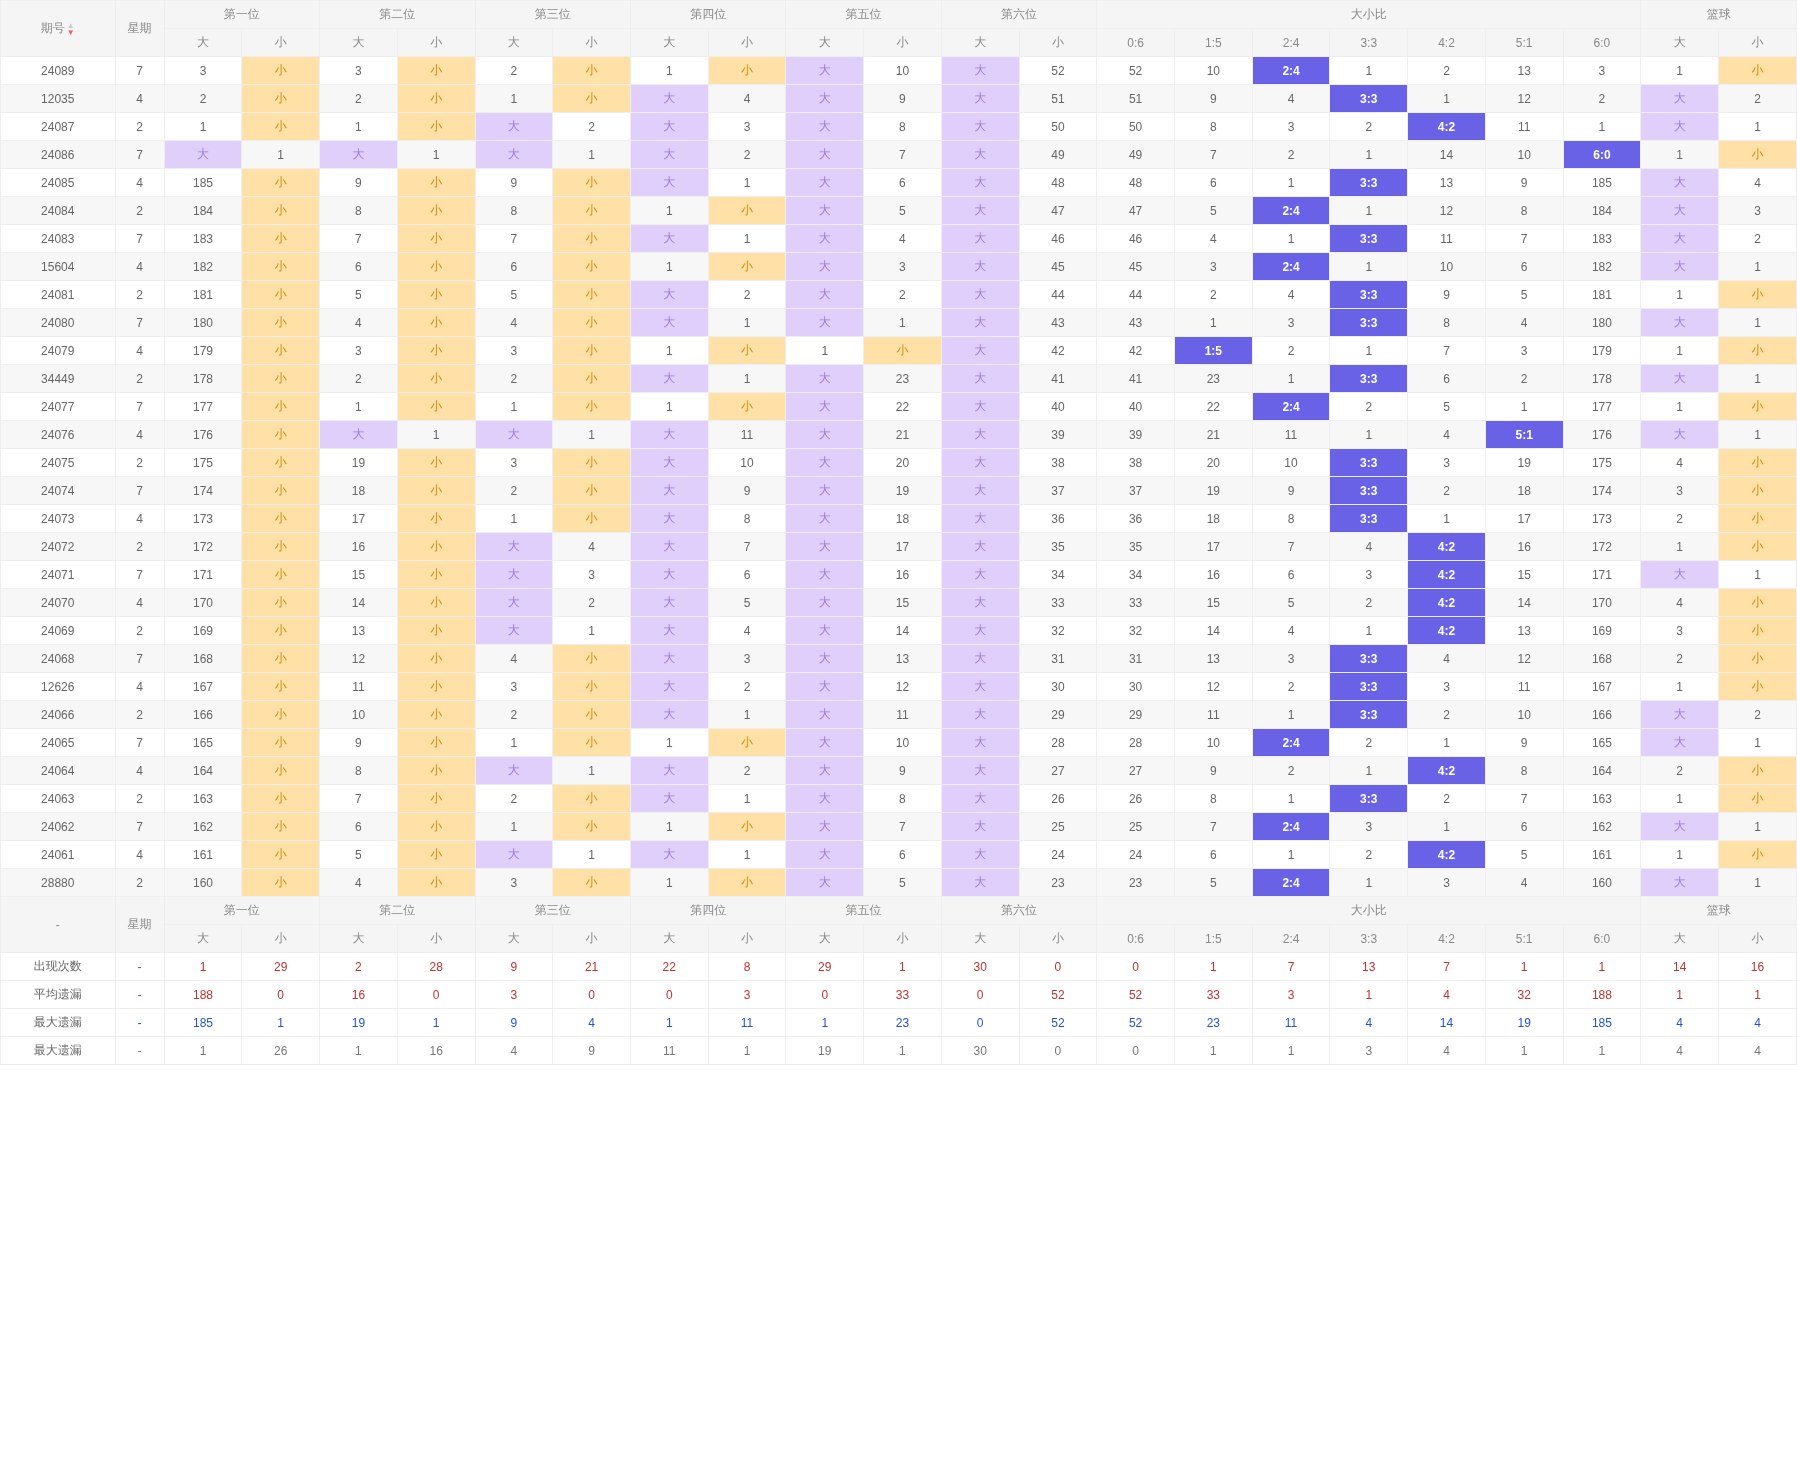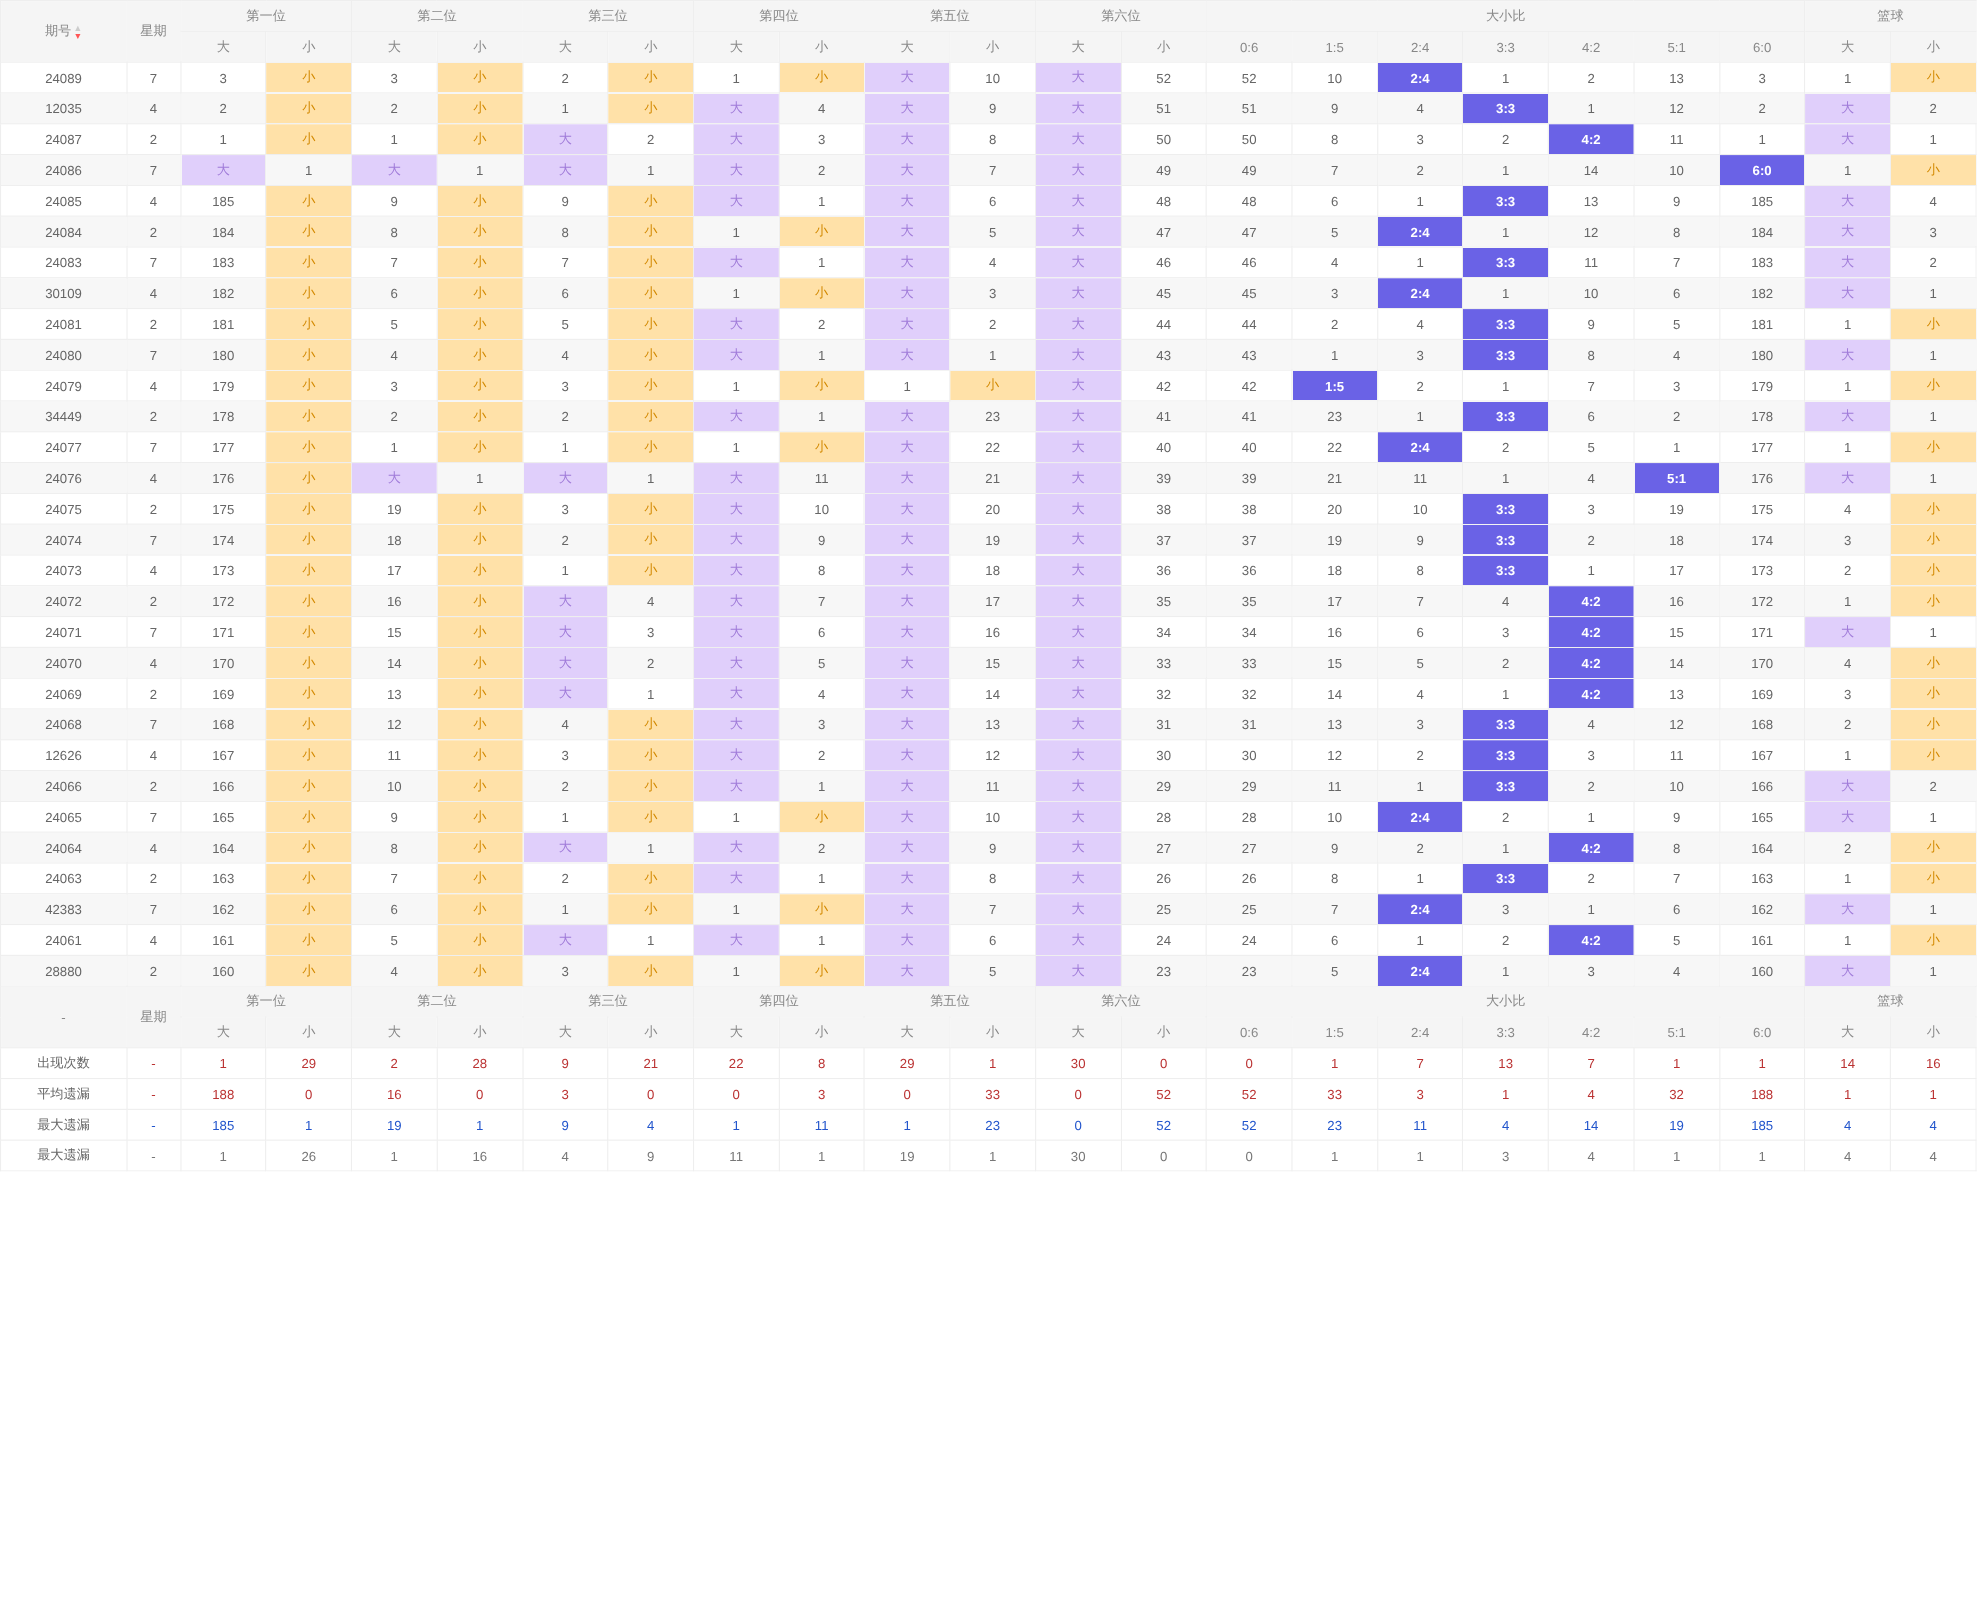--- a/index.html
+++ b/index.html
@@ -262,21 +262,21 @@
         <td class="">4</td>
         <td class="">1</td>
         <td class="cell-blue">3:3</td>
         <td class="">11</td>
         <td class="">7</td>
         <td class="">183</td>
         <td class="cell-purple">大</td>
         <td class="">2</td>
       </tr>
       <tr class="row-even">
-        <td>30109</td>
+        <td>15604</td>
         <td>4</td>
         <td class="">182</td>
         <td class="cell-orange">小</td>
         <td class="">6</td>
         <td class="cell-orange">小</td>
         <td class="">6</td>
         <td class="cell-orange">小</td>
         <td class="">1</td>
         <td class="cell-orange">小</td>
         <td class="cell-purple">大</td>
@@ -762,21 +762,21 @@
         <td class="">8</td>
         <td class="">1</td>
         <td class="cell-blue">3:3</td>
         <td class="">2</td>
         <td class="">7</td>
         <td class="">163</td>
         <td class="">1</td>
         <td class="cell-orange">小</td>
       </tr>
       <tr class="row-even">
-        <td>42383</td>
+        <td>24062</td>
         <td>7</td>
         <td class="">162</td>
         <td class="cell-orange">小</td>
         <td class="">6</td>
         <td class="cell-orange">小</td>
         <td class="">1</td>
         <td class="cell-orange">小</td>
         <td class="">1</td>
         <td class="cell-orange">小</td>
         <td class="cell-purple">大</td>

